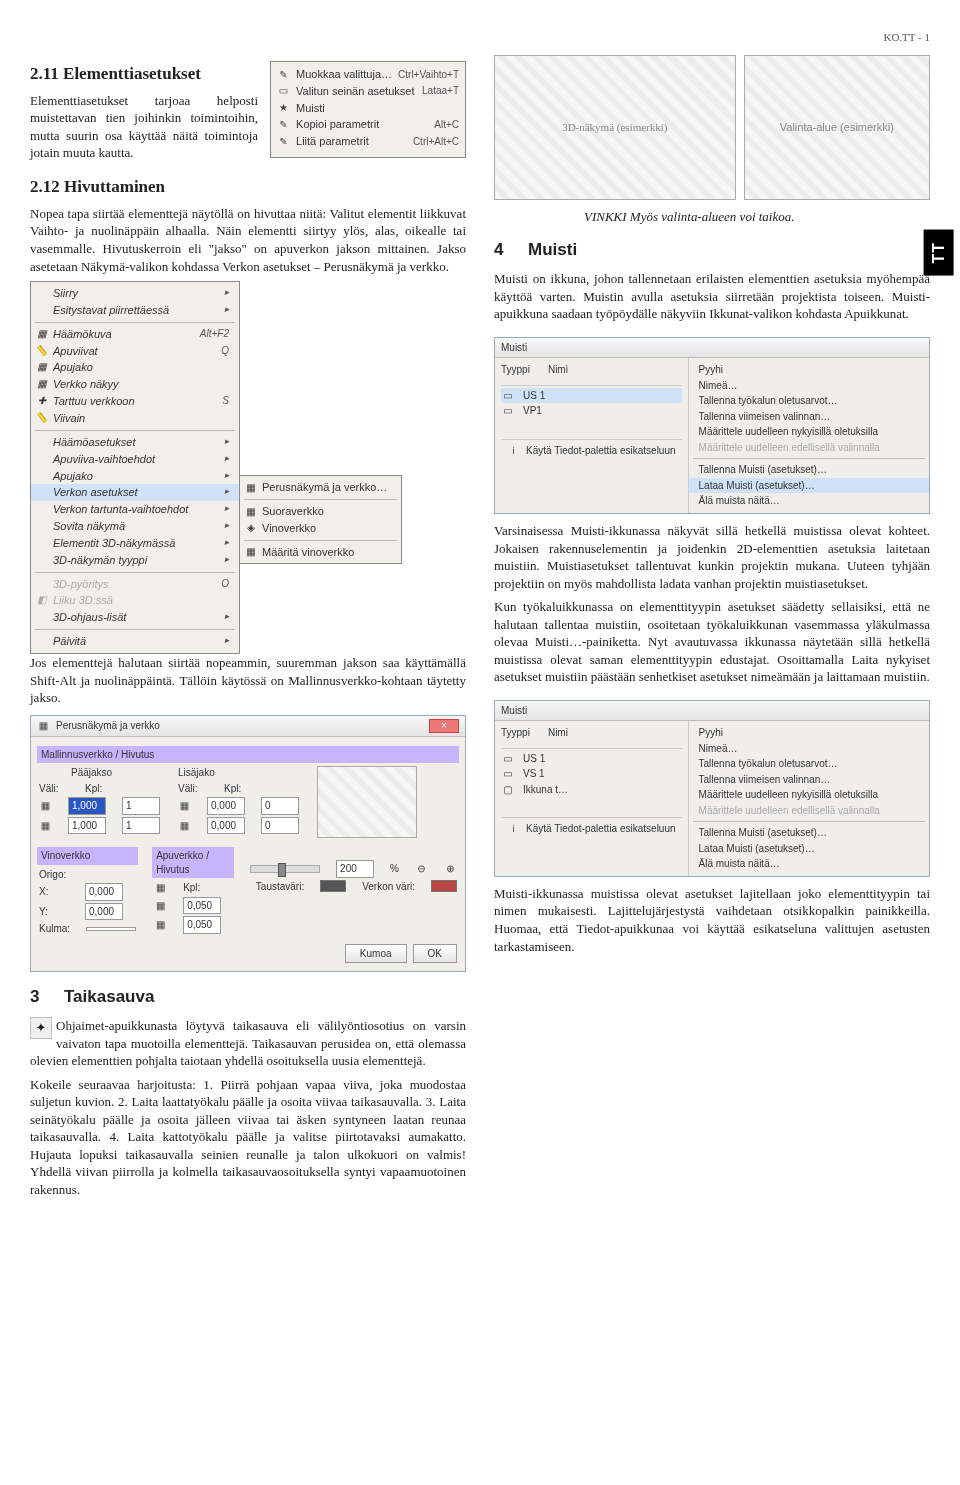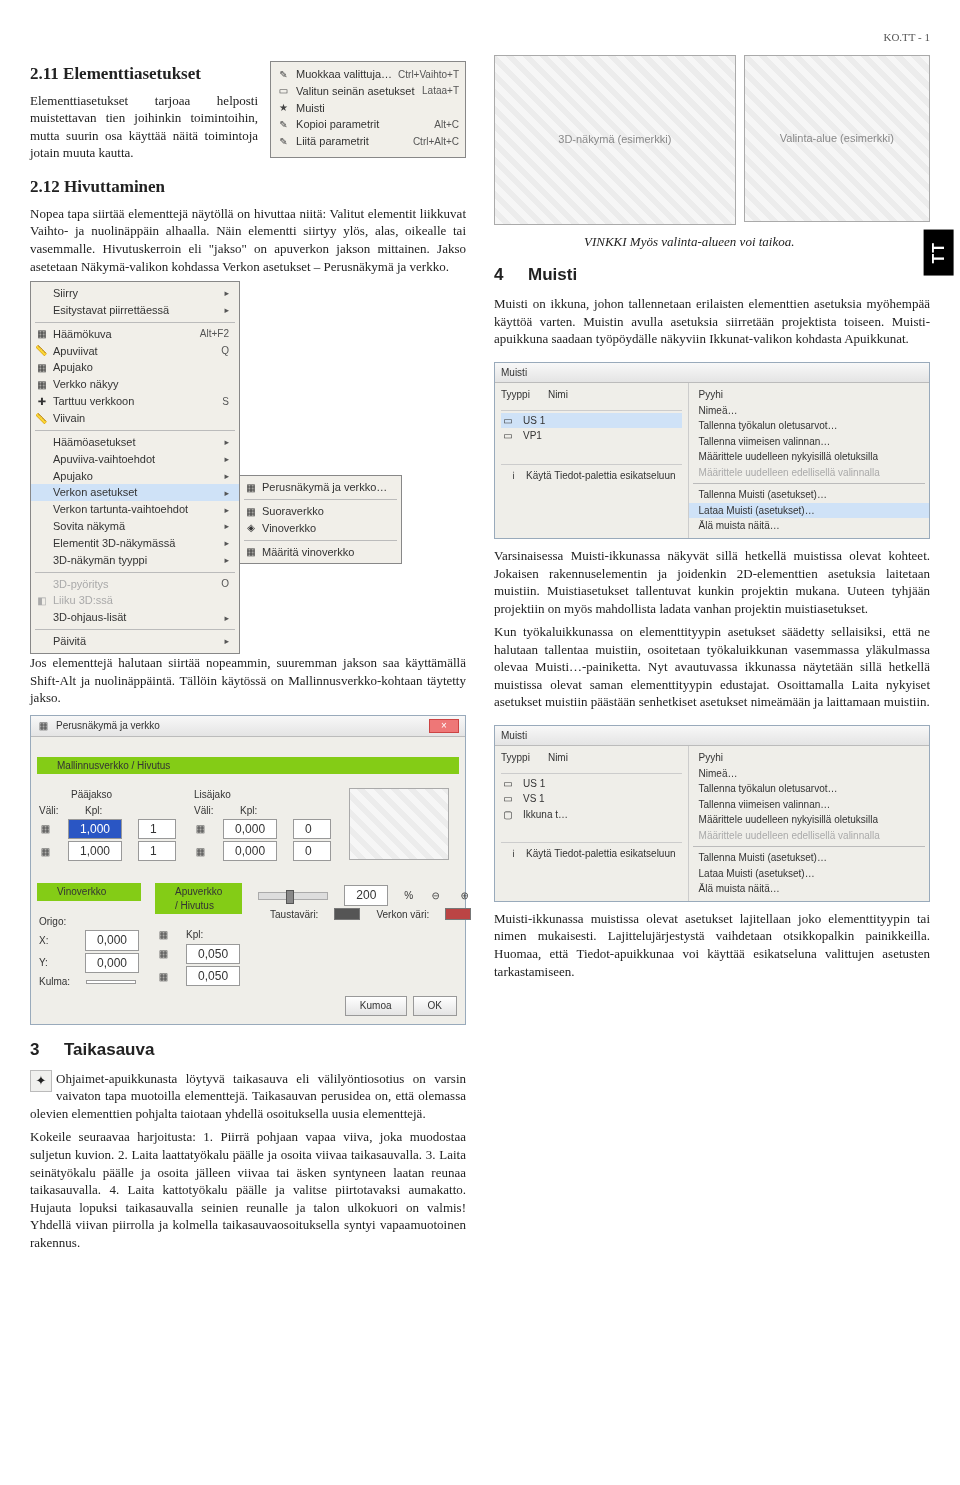--- a/index.html
+++ b/index.html
@@ -93,25 +93,26 @@
   .menu-panel {
     border: 1px solid #888;
     background: #f1efe9;
     font-family: Tahoma, Arial, sans-serif;
     font-size: 11px;
     color: #333;
     padding: 3px 0;
   }
   .menu-panel .item {
     display: flex;
-    align-items: center;
+    align-items: flex-start;
     gap: 6px;
     padding: 1px 10px 1px 22px;
     position: relative;
     white-space: nowrap;
+    font-style: italic;
   }
   .menu-panel .item.high { background: #cfe2f7; }
   .menu-panel .sep {
     border-top: 1px solid #bbb;
     margin: 3px 4px;
   }
   .menu-panel .item .short { margin-left: auto; color: #555; font-size: 10px; padding-left: 16px; }
   .menu-panel .item .pre-icon { position: absolute; left: 4px; width: 14px; text-align: center; font-size: 10px; }
   .menu-panel .item .arrow { margin-left: auto; font-size: 9px; color: #555; padding-left: 10px;}
   .menu-panel .item.disabled { color: #aaa; }
@@ -151,25 +152,25 @@
     border: 1px solid #c44;
     background: #e77;
     color: #fff;
     width: 30px;
     height: 14px;
     font-size: 10px;
     text-align: center;
     line-height: 12px;
   }
   .dlg .body { padding: 6px 8px 8px 8px; }
-  .dlg .panel-label { background: #84cc16; padding: 2px 20px; margin: 14px -2px; }
+  .dlg .panel-label { background: #c4b5fd; padding: 2px 4px; margin: 3px -2px; }
   .field-row { display: flex; align-items: center; gap: 16px; margin: 2px 0;}
   .field-row .lbl { width: 30px; }
   .inp {
-    border: 1px solid #999; background: #fff; padding: 1px 11px; font-size: 12px; min-width: 38px;
+    border: 1px solid #999; background: #fff; padding: 1px 3px; font-size: 10px; min-width: 38px;
   }
   .inp.blue { background: #2a56c4; color: #fff; }
   .dlg-grid { display: flex; gap: 18px; }
   .dlg-buttons { display: flex; justify-content: flex-end; gap: 6px; margin-top: 6px; }
   .btn {
     border: 1px solid #999; background: linear-gradient(#fff,#e4e4e4);
     padding: 2px 14px; font-size: 10px;
   }
   .swatch { width: 26px; height: 12px; border: 1px solid #777; display: inline-block; vertical-align: middle;}
   .swatch.dark { background: #555; }
@@ -502,22 +503,22 @@
 
     <h2 class="num-title"><span class="num">3</span><span>Taikasauva</span></h2>
     <p><span class="magicwand">✦</span><span>Ohjaimet-apuikkunasta löytyvä taikasauva eli välilyöntiosotius on varsin vaivaton tapa muotoilla elementtejä. Taikasauvan perusidea on, että olemassa olevien elementtien pohjalta taiotaan yhdellä osoituksella uusia elementtejä.</span></p>
     <p>Kokeile seuraavaa harjoitusta: 1. Piirrä pohjaan vapaa viiva, joka muodostaa suljetun kuvion. 2. Laita laattatyökalu päälle ja osoita viivaa taikasauvalla. 3. Laita seinätyökalu päälle ja osoita jälleen viivaa tai äsken syntyneen laatan reunaa taikasauvalla. 4. Laita kattotyökalu päälle ja valitse piirtotavaksi aumakatto. Hujauta lopuksi taikasauvalla seinien reunalle ja talon ulkokuori on valmis! Yhdellä viivan piirrolla ja kolmella taikasauvaosoituksella syntyi vapaamuotoinen rakennus.</p>
 
   </div>
 
   <div class="col">
 
     <div class="img-strip">
-      <div class="img-placeholder" style="flex:1.3;height:170px;">3D-näkymä (esimerkki)</div>
-      <div class="img-placeholder" style="flex:1;height:167px;">Valinta-alue (esimerkki)</div>
+      <div class="img-placeholder" style="flex:1.3;height:145px;font-family:Liberation Serif, serif;">3D-näkymä (esimerkki)</div>
+      <div class="img-placeholder" style="flex:1;height:145px;">Valinta-alue (esimerkki)</div>
     </div>
     <p class="hint">VINKKI Myös valinta-alueen voi taikoa.</p>
 
     <h2 class="num-title"><span class="num">4</span><span>Muisti</span></h2>
     <p>Muisti on ikkuna, johon tallennetaan erilaisten elementtien asetuksia myöhempää käyttöä varten. Muistin avulla asetuksia siirretään projektista toiseen. Muisti-apuikkuna saadaan työpöydälle näkyviin Ikkunat-valikon kohdasta Apuikkunat.</p>
 
     <div class="muisti-wrap">
     <div class="dlg" style="padding:0;">
       <div class="titlebar">
         <span>Muisti</span>

